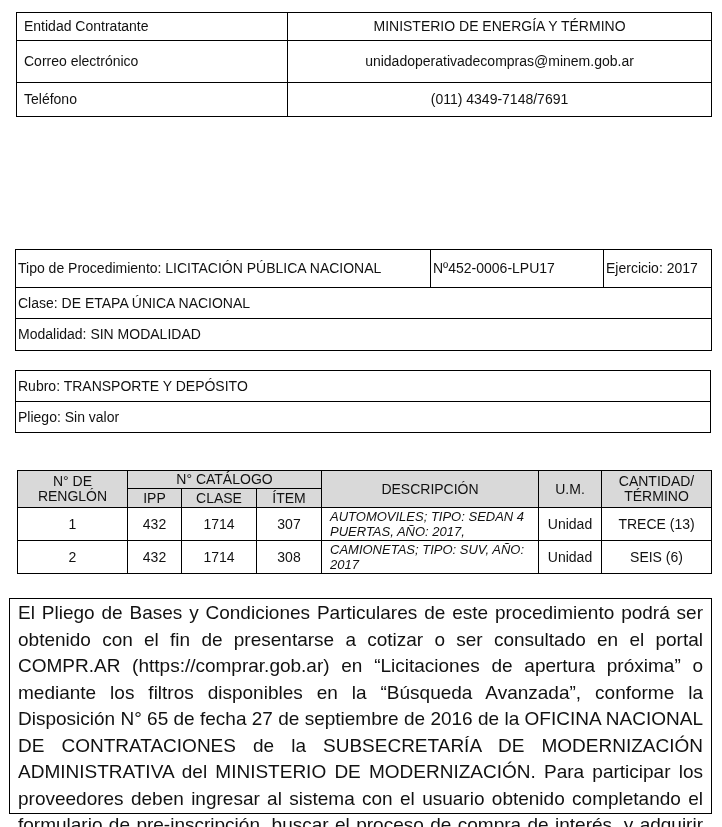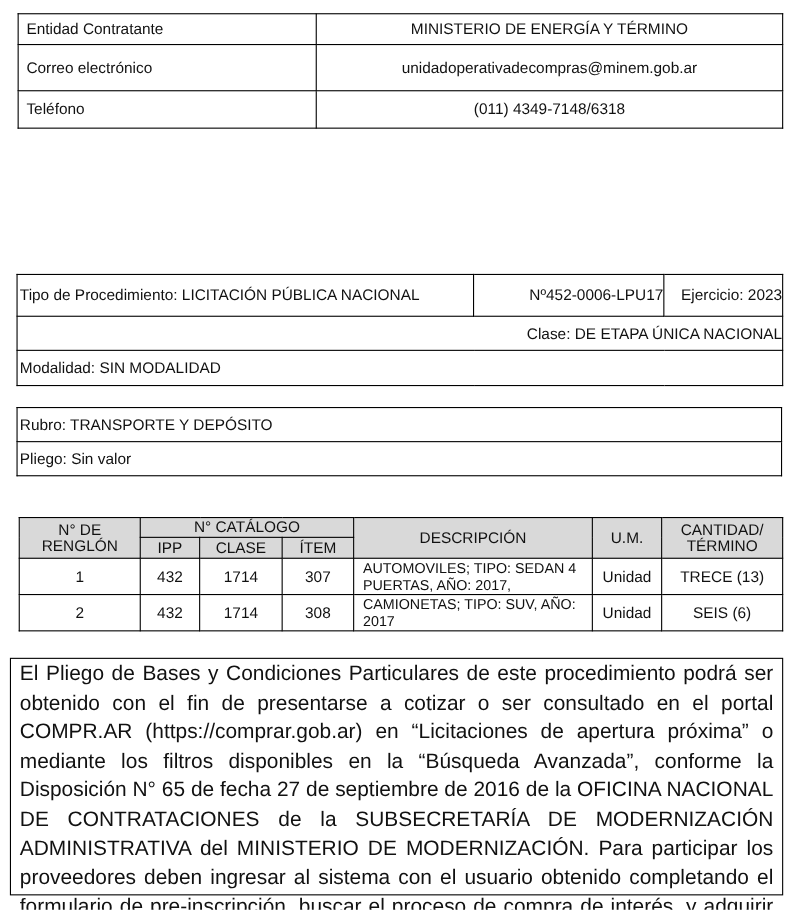--- a/index.html
+++ b/index.html
@@ -21,37 +21,37 @@
   #t1 tr.r2 { height: 64px; }
   #t1 tr.r3 { height: 43px; }
   #t1 tr.r4 { height: 42px; }
   #t1 tr.r5 { height: 34px; }
   .addr { display: inline-block; text-align: right; }
 
   
   #t2 { left: 15px; top: 249px; width: 696px; }
   #t2 td { font-size: 14px; line-height: 17px; padding-left: 2px; }
   #t2 tr.r1 { height: 38px; }
-  #t2 tr.r2 { height: 31px; text-align: right; }
+  #t2 tr.r2 { height: 31px; }
   #t2 tr.r3 { height: 32px; }
-  #t2 td.center { text-align: right; }
+  #t2 td.center { text-align: left; }
 
   
   #t3 { left: 15px; top: 370px; width: 696px; border-radius: 20px; }
   #t3 td { font-size: 14px; line-height: 17px; padding-left: 2px; }
   #t3 tr { height: 31px; }
 
   
   #t4 { left: 17px; top: 470px; width: 694px; }
   #t4 th, #t4 td { text-align: center; font-size: 14px; line-height: 15px; }
   #t4 thead th { background: #d9d9d9; }
   #t4 tr.h1 { height: 18px; }
   #t4 tr.h2 { height: 19px; }
   #t4 tbody tr { height: 33px; }
-  #t4 td.desc { text-align: left; padding-left: 8px; font-size: 13px; line-height: 15px; }
+  #t4 td.desc { text-align: left; padding-left: 8px; font-size: 13px; line-height: 15px; font-style: italic; }
 
   
   #box {
     left: 9px; top: 598px; width: 703px; height: 216px;
     border: 1px solid #000; padding: 1px 8px 0 8px;
     font-size: 19px; line-height: 26.5px; text-align: justify;
   }
 </style>
 </head>
 <body>
@@ -65,36 +65,36 @@
       <tr class="r1">
     <td class="lbl">Entidad Contratante</td>
     <td class="val">MINISTERIO  DE ENERGÍA Y TÉRMINO</td>
   </tr>
   <tr class="r4">
     <td class="lbl">Correo  electrónico</td>
     <td class="val">unidadoperativadecompras@minem.gob.ar</td>
   </tr>
   <tr class="r5">
     <td class="lbl">Teléfono</td>
-    <td class="val">(011) 4349-7148/6318</td>
+    <td class="val">(011) 4349-7148/7691</td>
   </tr>
 </tbody>
   </table>
 
 <table id="t2" class="abs">
   <colgroup>
       <col style="width:415px">
       <col style="width:173px">
       <col style="width:108px">
     </colgroup>
   <tbody>
       <tr class="r1">
     <td>Tipo de Procedimiento:  LICITACIÓN  PÚBLICA NACIONAL</td>
     <td class="center">Nº452-0006-LPU17</td>
-    <td class="center">Ejercicio: 2023</td>
+    <td class="center">Ejercicio: 2017</td>
   </tr>
   <tr class="r2">
     <td colspan="3">Clase:  DE ETAPA ÚNICA  NACIONAL</td>
   </tr>
   <tr class="r3">
     <td colspan="3">Modalidad:  SIN MODALIDAD</td>
   </tr>
 </tbody>
   </table>
 

